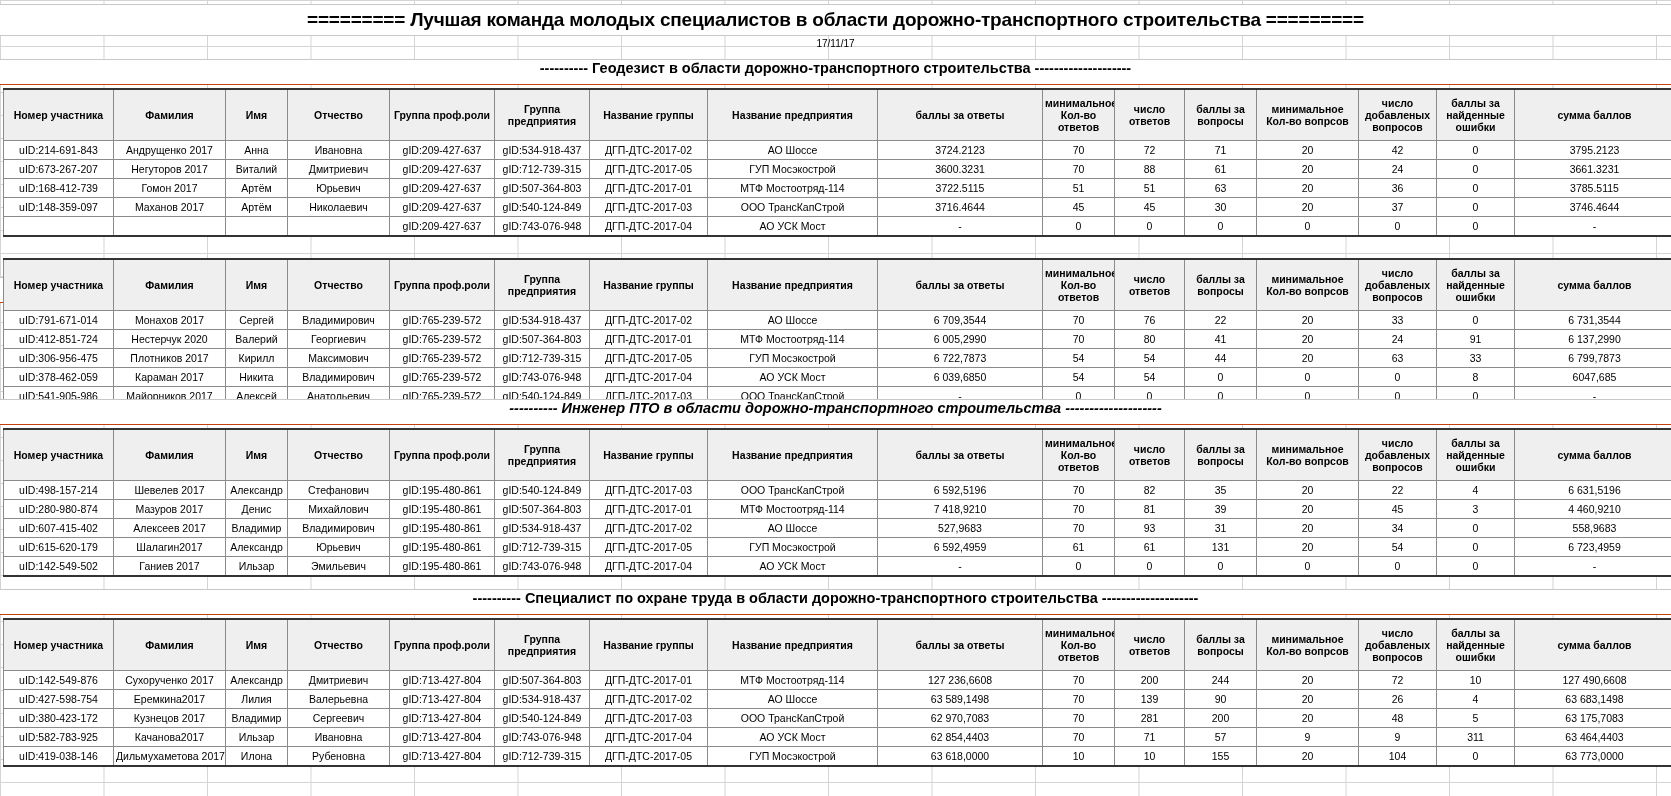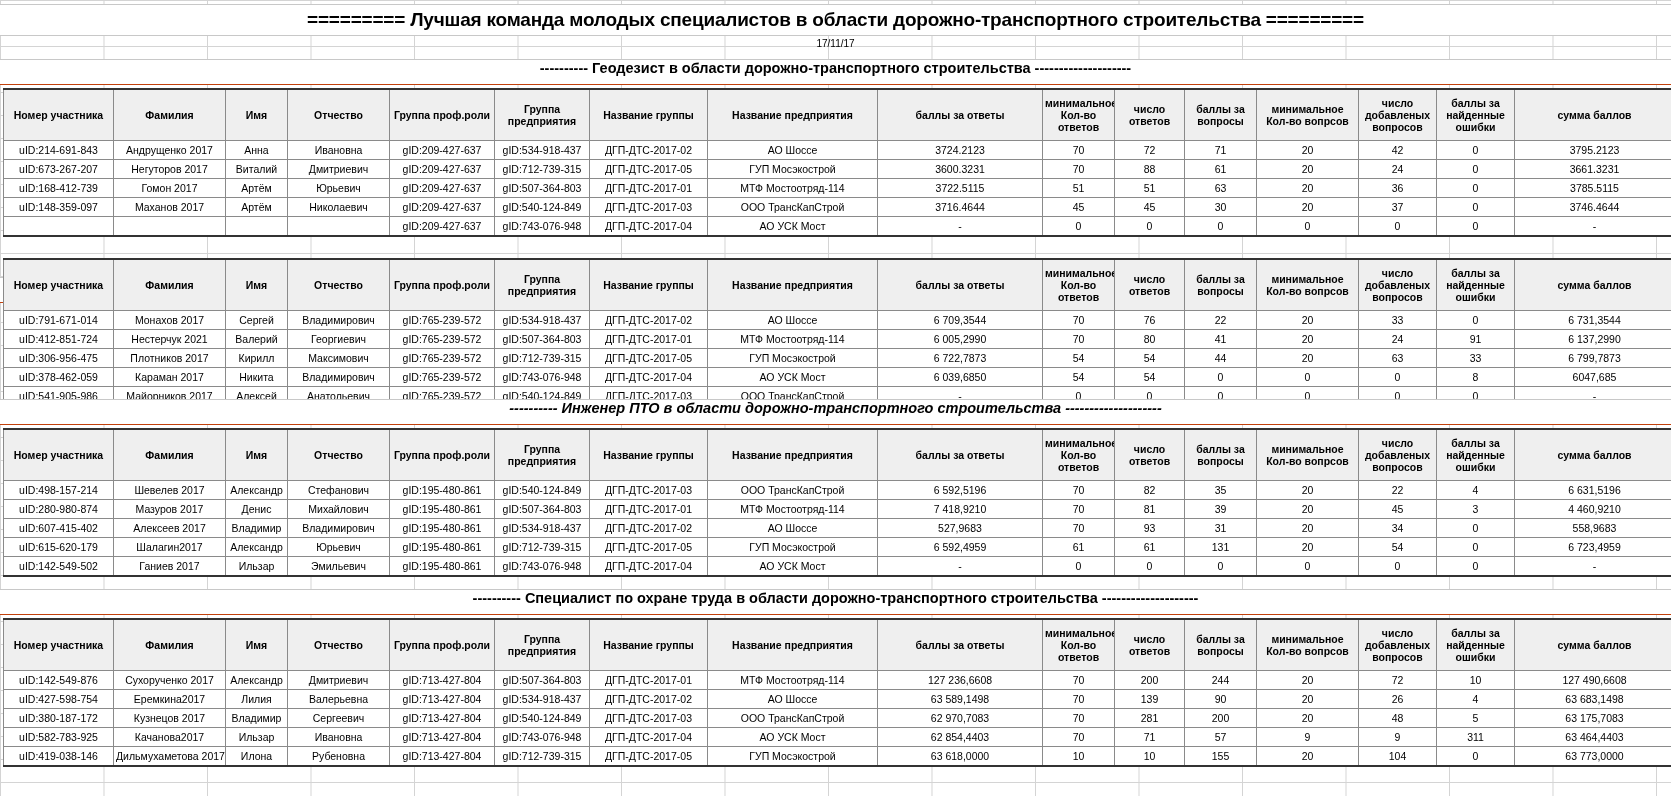--- a/index.html
+++ b/index.html
@@ -290,21 +290,21 @@
               <td>70</td>
               <td>76</td>
               <td>22</td>
               <td>20</td>
               <td>33</td>
               <td>0</td>
               <td>6 731,3544</td>
             </tr>
             <tr>
               <td>uID:412-851-724</td>
-              <td class="l">Нестерчук 2021</td>
+              <td class="l">Нестерчук 2020</td>
               <td class="l">Валерий</td>
               <td class="l">Георгиевич</td>
               <td>gID:765-239-572</td>
               <td>gID:507-364-803</td>
               <td>ДГП-ДТС-2017-01</td>
               <td>МТФ Мостоотряд-114</td>
               <td>6 005,2990</td>
               <td>70</td>
               <td>80</td>
               <td>41</td>
@@ -577,21 +577,21 @@
               <td>63 589,1498</td>
               <td>70</td>
               <td>139</td>
               <td>90</td>
               <td>20</td>
               <td>26</td>
               <td>4</td>
               <td>63 683,1498</td>
             </tr>
             <tr>
-              <td>uID:380-187-172</td>
+              <td>uID:380-423-172</td>
               <td class="l">Кузнецов 2017</td>
               <td class="l">Владимир</td>
               <td class="l">Сергеевич</td>
               <td>gID:713-427-804</td>
               <td>gID:540-124-849</td>
               <td>ДГП-ДТС-2017-03</td>
               <td>ООО ТрансКапСтрой</td>
               <td>62 970,7083</td>
               <td>70</td>
               <td>281</td>

